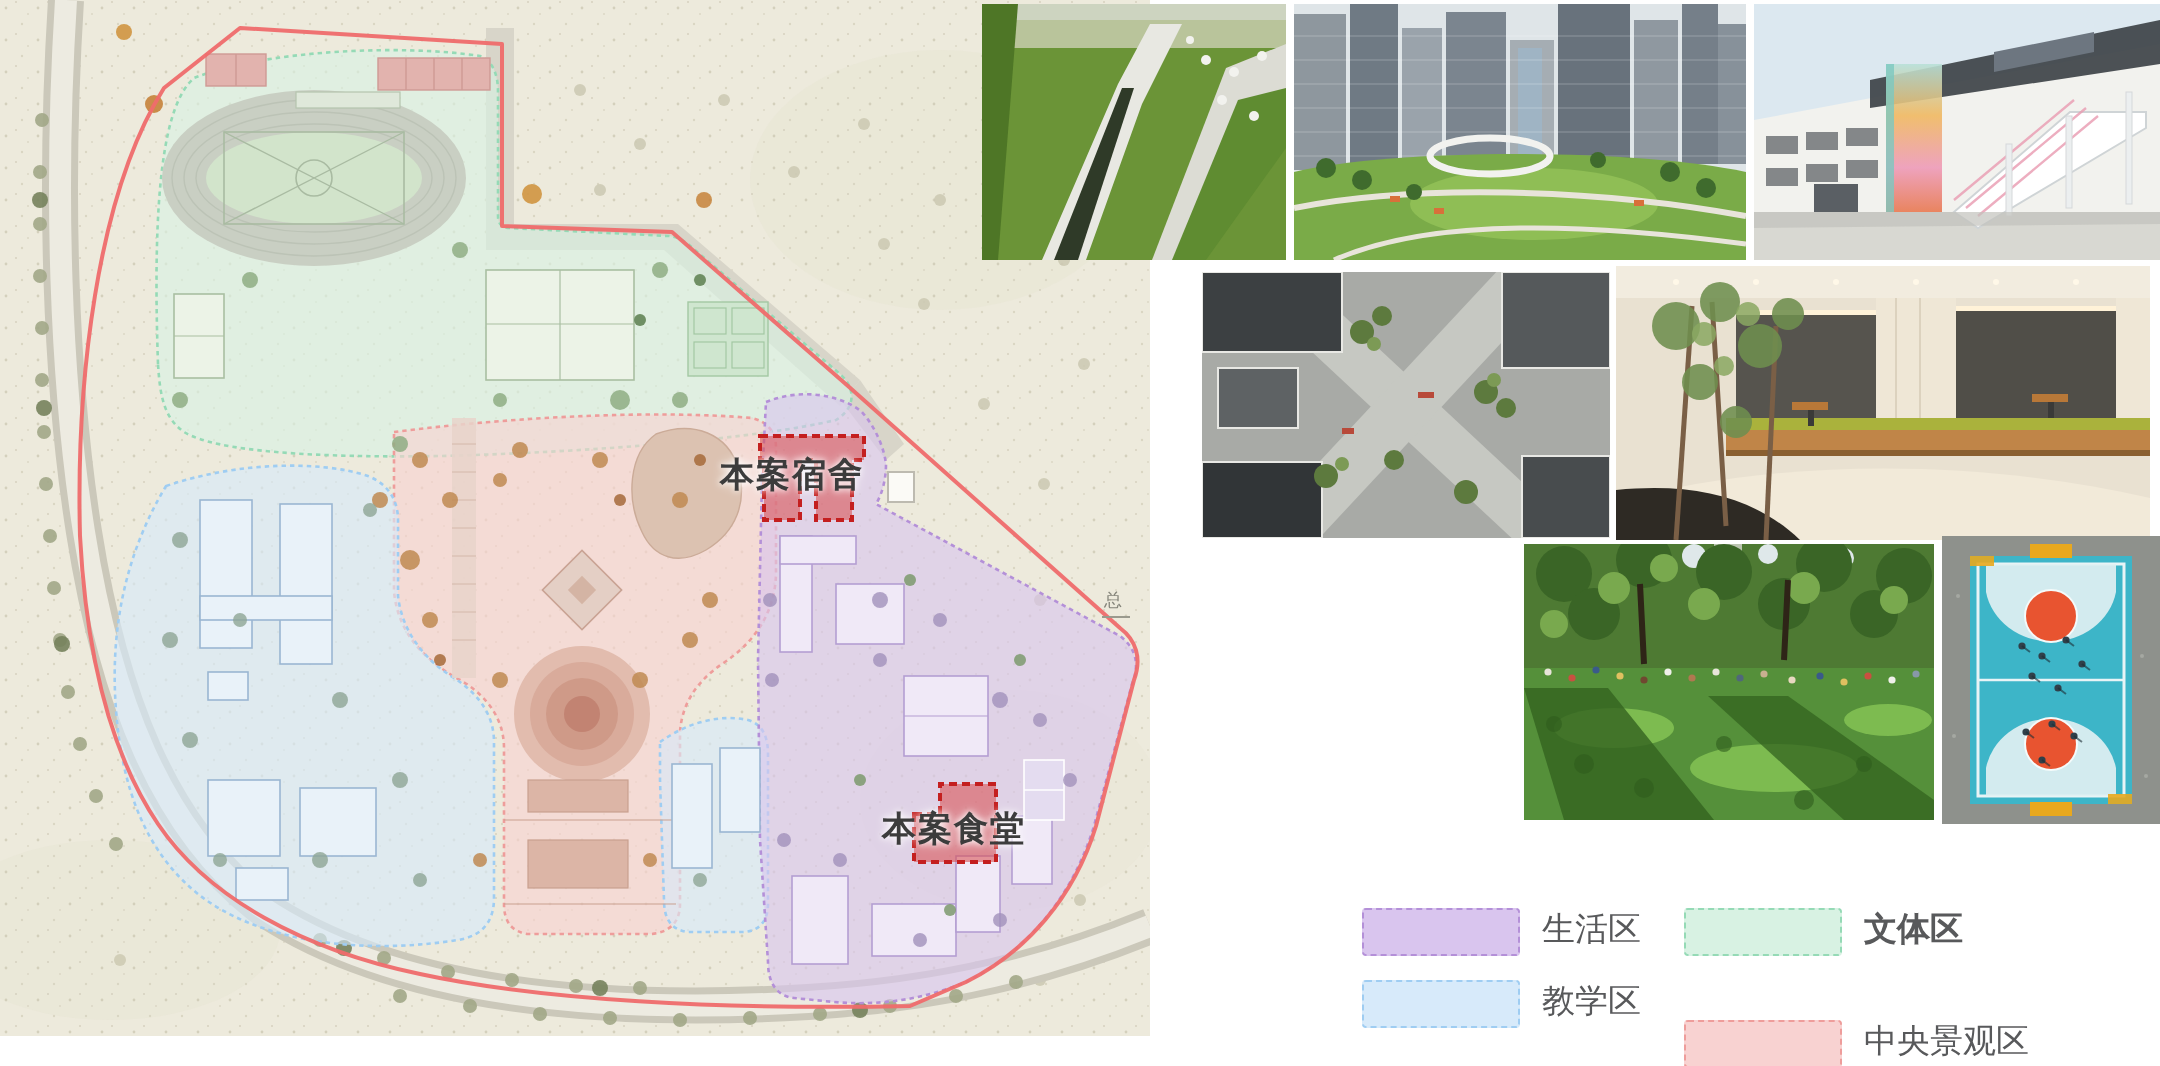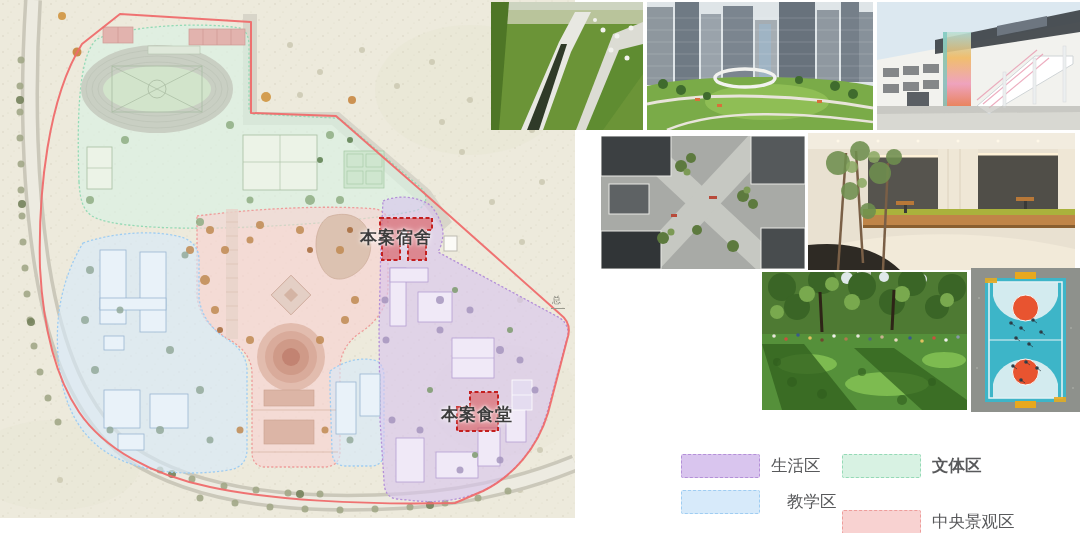--- a/index.html
+++ b/index.html
@@ -17,23 +17,23 @@
   .photo{position:absolute;overflow:hidden;background:#ddd;}
   .photo svg{display:block;}
   .p1{left:491px;top:2px;width:152px;height:128px;}
   .p2{left:647px;top:2px;width:226px;height:128px;}
   .p3{left:877px;top:2px;width:203px;height:128px;}
   .p4{left:601px;top:136px;width:204px;height:133px;}
   .p5{left:808px;top:133px;width:267px;height:137px;}
   .p6{left:762px;top:272px;width:205px;height:138px;}
   .p7{left:971px;top:268px;width:109px;height:144px;}
   .legend{position:absolute;left:681px;top:452px;width:360px;}
-  .leg-item{position:absolute;display:flex;align-items:center;}
+  .leg-item{position:absolute;display:flex;}
   .leg-item.i0{left:0;top:2px;}   .leg-item.i1{left:161px;top:2px;font-weight:bold;}
-  .leg-item.i2{left:0;top:38px;gap:16px;}  .leg-item.i3{left:161px;top:38px;margin-top:20px;}
+  .leg-item.i2{left:0;top:38px;}  .leg-item.i3{left:161px;top:38px;margin-top:20px;}
   .swatch{width:79px;height:24px;border:1.6px dashed #999;border-radius:2px;box-sizing:border-box;}
   .sw-living{background:var(--living-fill);border-color:var(--living-border);}
   .sw-sports{background:var(--sports-fill);border-color:var(--sports-border);}
   .sw-teaching{background:var(--teaching-fill);border-color:var(--teaching-border);}
   .sw-landscape{background:var(--landscape-fill);border-color:var(--landscape-border);}
   .leg-label{margin-left:11px;font-size:16.5px;color:var(--legend-text,#58595b);white-space:nowrap;}
 </style>
 </head>
 <body>
 

